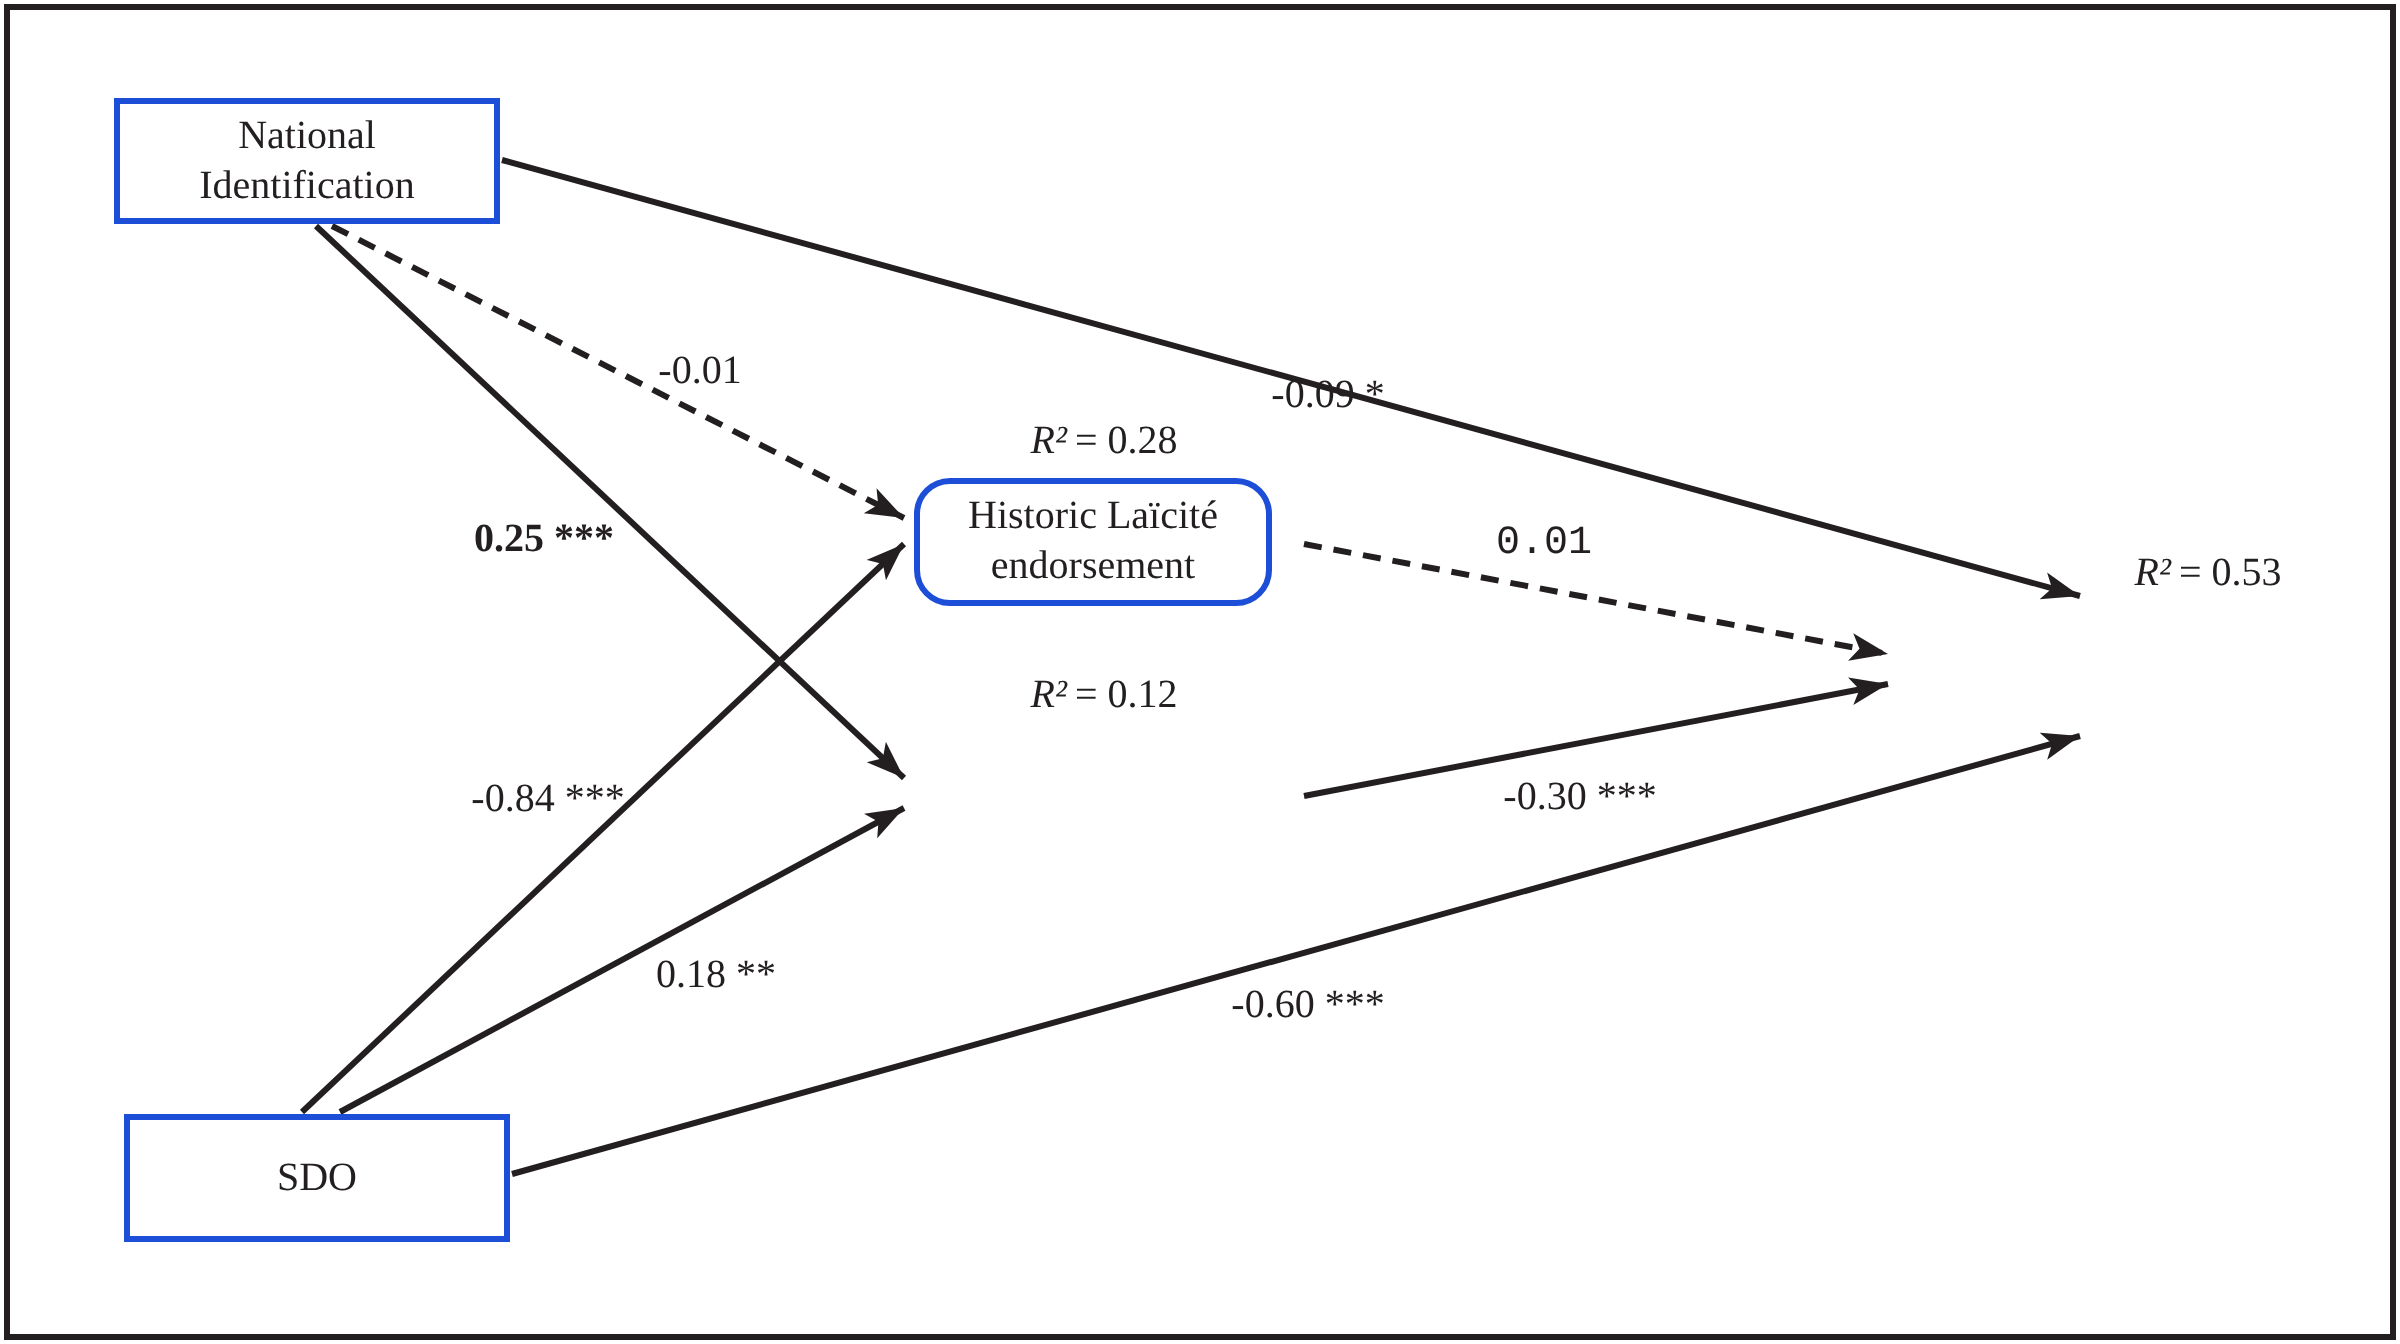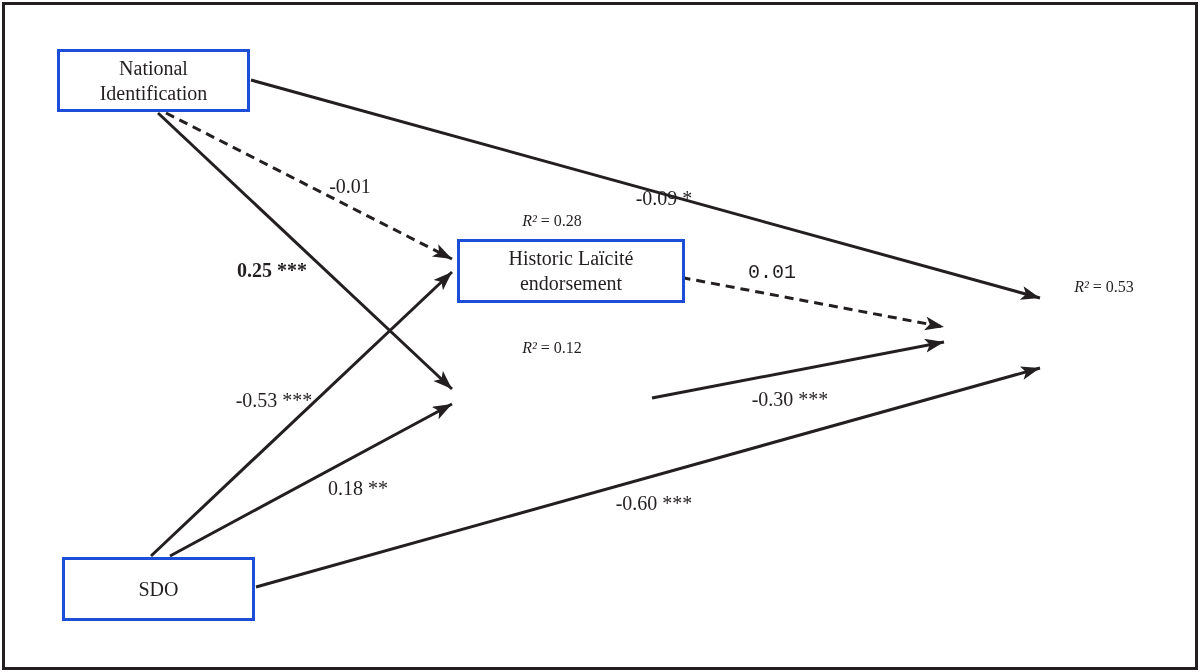--- a/index.html
+++ b/index.html
@@ -53,21 +53,21 @@
   .coef {
     position: absolute;
     transform: translate(-50%, -50%);
     font-size: 20px;
     white-space: nowrap;
     background: transparent;
   }
   .r2 {
     position: absolute;
     transform: translate(-50%, -50%);
-    font-size: 16px;
+    font-size: 20px;
     white-space: nowrap;
   }
   .r2 em {
     font-style: italic;
     margin-right: 4px;
   }
 </style>
 </head>
 <body>
 
@@ -92,38 +92,38 @@
   </svg>
 
   <div class="node" style="left:57px; top:49px; width:193px; height:63px;">
     <span class="node-label">National Identification</span>
   </div>
 
   <div class="node" style="left:62px; top:557px; width:193px; height:64px;">
     <span class="node-label">SDO</span>
   </div>
 
-  <div class="node" style="left:457px; top:239px; width:228px; height:64px;">
+  <div class="node" style="left:457px; top:239px; width:179px; height:64px;border-radius:18px;">
     <span class="node-label">Historic Laïcité endorsement</span>
   </div>
 
 
 
   <div class="r2" style="left:552px; top:221px;">
     <em>R²</em><span>= 0.28</span>
   </div>
   <div class="r2" style="left:552px; top:348px;">
     <em>R²</em><span>= 0.12</span>
   </div>
   <div class="r2" style="left:1104px; top:287px;">
     <em>R²</em><span>= 0.53</span>
   </div>
 
   <div class="coef" style="left:664px; top:168px;margin-top:30px;">-0.09 *</div>
   <div class="coef" style="left:350px; top:186px;">-0.01</div>
   <div class="coef" style="left:272px; top:270px;font-weight:bold;">0.25 ***</div>
-  <div class="coef" style="left:274px; top:400px;">-0.53 ***</div>
+  <div class="coef" style="left:274px; top:400px;">-0.84 ***</div>
   <div class="coef" style="left:358px; top:488px;">0.18 **</div>
   <div class="coef" style="left:654px; top:503px;">-0.60 ***</div>
   <div class="coef" style="left:772px; top:272px;font-family:Liberation Mono, monospace;">0.01</div>
   <div class="coef" style="left:790px; top:399px;">-0.30 ***</div>
 
 </div>
 
 </body></html>

